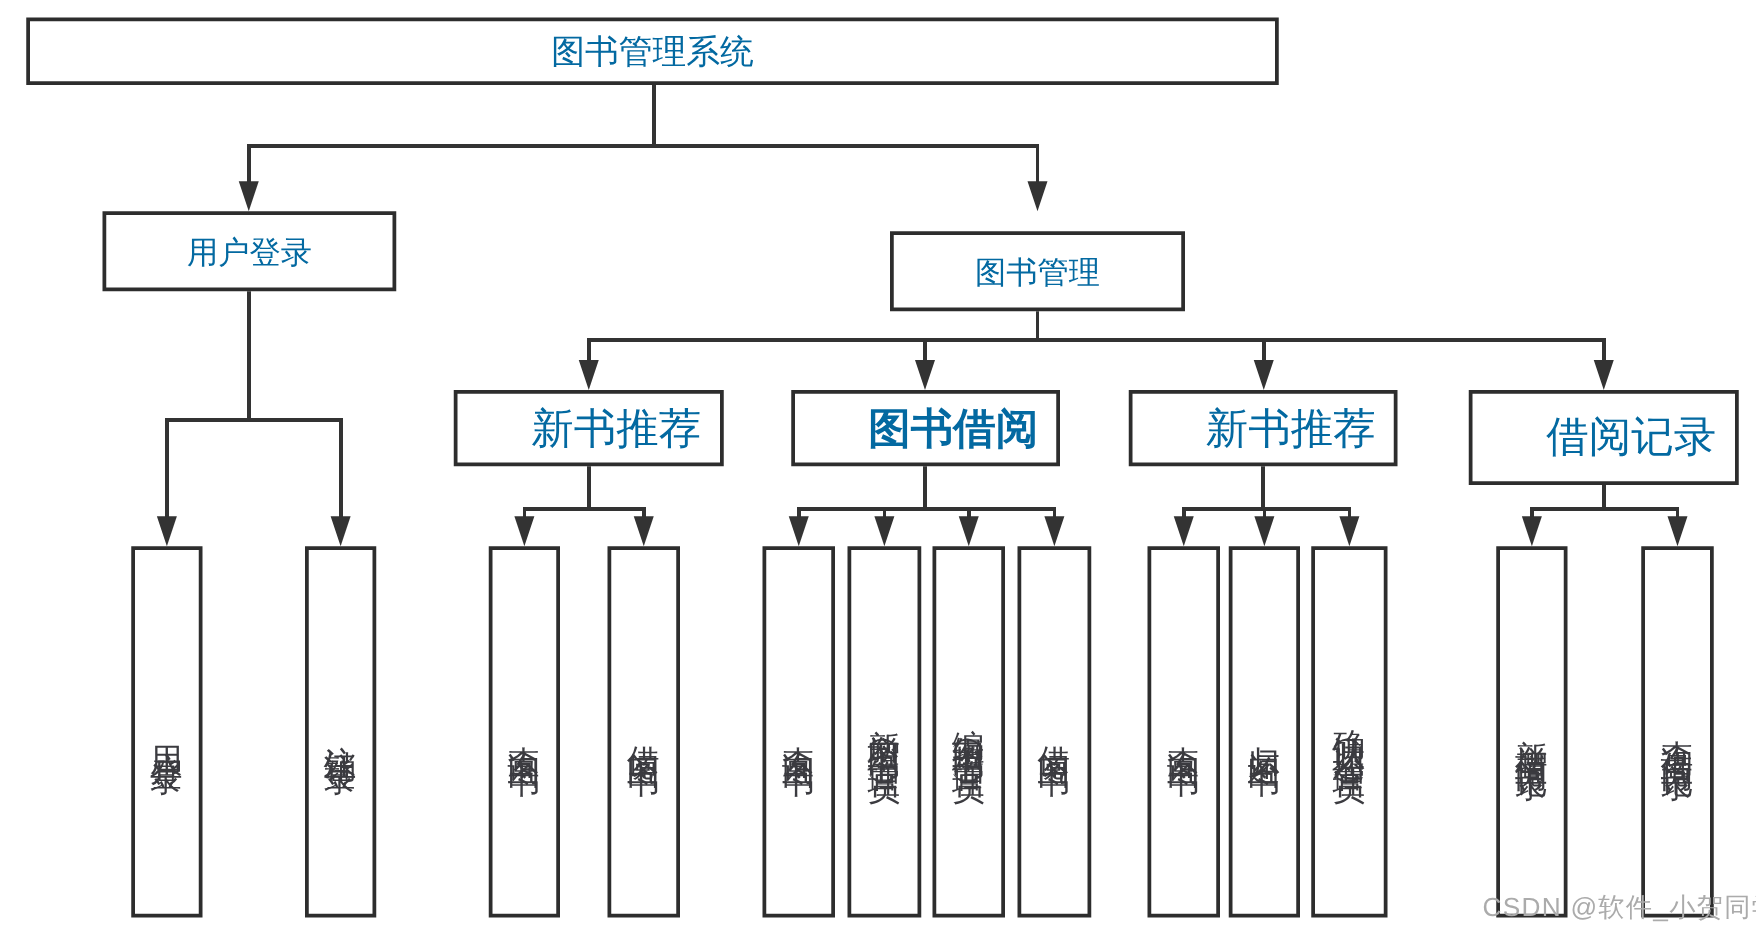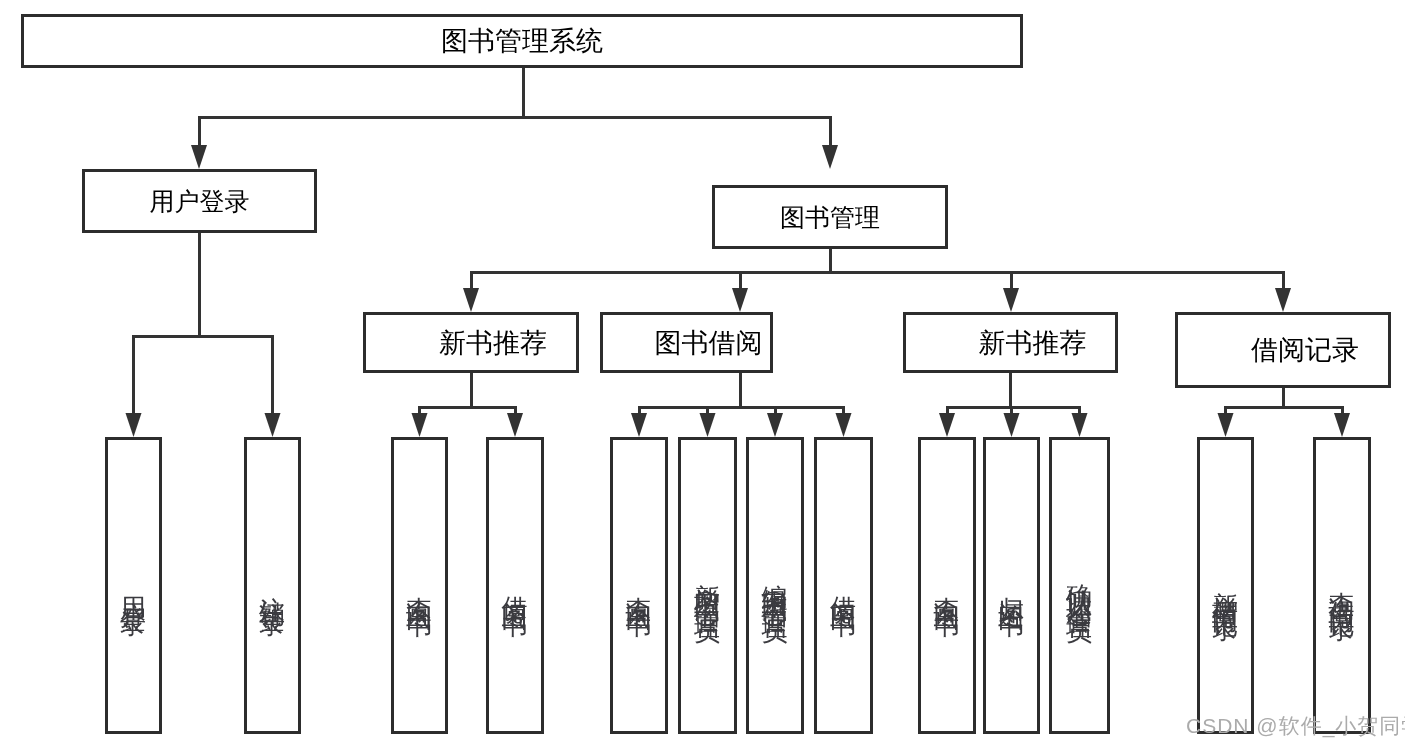--- a/index.html
+++ b/index.html
@@ -10,27 +10,27 @@
     font-family:"Liberation Sans", sans-serif;
     overflow:hidden;
   }
   .lines{position:absolute;left:0;top:0;z-index:1;}
   .hbox{
     position:absolute;
     box-sizing:border-box;
     border:3px solid #2d2d2d;
     background:#ffffff;
     display:flex;align-items:center;justify-content:center;
-    color:#000000;
+    color:#0369a1;
     z-index:2;
     white-space:nowrap;
   }
   .root-box{font-size:27px;}
   .l2-box{font-size:25px;}
-  .l3-box{font-size:27px;padding-left:44px;}
+  .l3-box{font-size:34px;padding-left:44px;}
   .vbox{
     position:absolute;
     box-sizing:border-box;
     border:3px solid #2d2d2d;
     background:#ffffff;
     display:flex;align-items:center;justify-content:center;
     color:#3b3b40;
     z-index:2;
     top:437px;height:297px;
   }
@@ -122,21 +122,21 @@
       <polygon points="1334,413 1350,413 1342,437"></polygon>
     </g>
   </svg>
 
   <div class="hbox root-box" style="left:21px;top:14px;width:1002px;height:54px;">图书管理系统</div>
 
   <div class="hbox l2-box" style="left:82px;top:169px;width:235px;height:64px;">用户登录</div>
   <div class="hbox l2-box" style="left:712px;top:185px;width:236px;height:64px;">图书管理</div>
 
   <div class="hbox l3-box" style="left:363px;top:312px;width:216px;height:61px;">新书推荐</div>
-  <div class="hbox l3-box" style="left:600px;top:312px;width:173px;height:61px;">图书借阅</div>
+  <div class="hbox l3-box" style="left:633px;top:312px;width:215px;height:61px;font-weight:bold;">图书借阅</div>
   <div class="hbox l3-box" style="left:903px;top:312px;width:215px;height:61px;">新书推荐</div>
   <div class="hbox l3-box" style="left:1175px;top:312px;width:216px;height:76px;">借阅记录</div>
 
   <div class="vbox" style="left:105px;width:57px;">
     <span>用户登录</span>
   </div>
   <div class="vbox" style="left:244px;width:57px;">
     <span>注销登录</span>
   </div>
 

